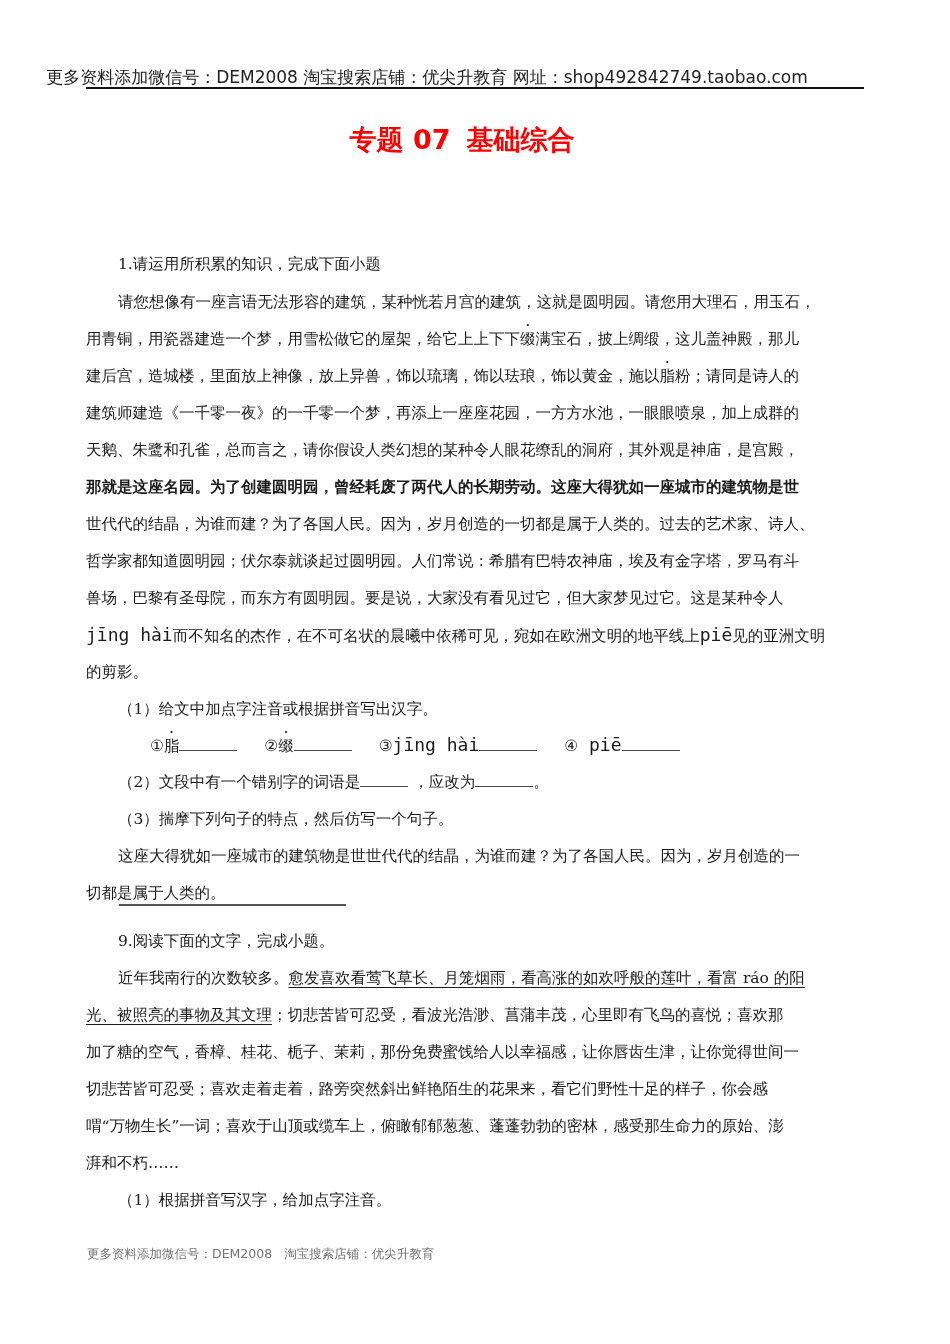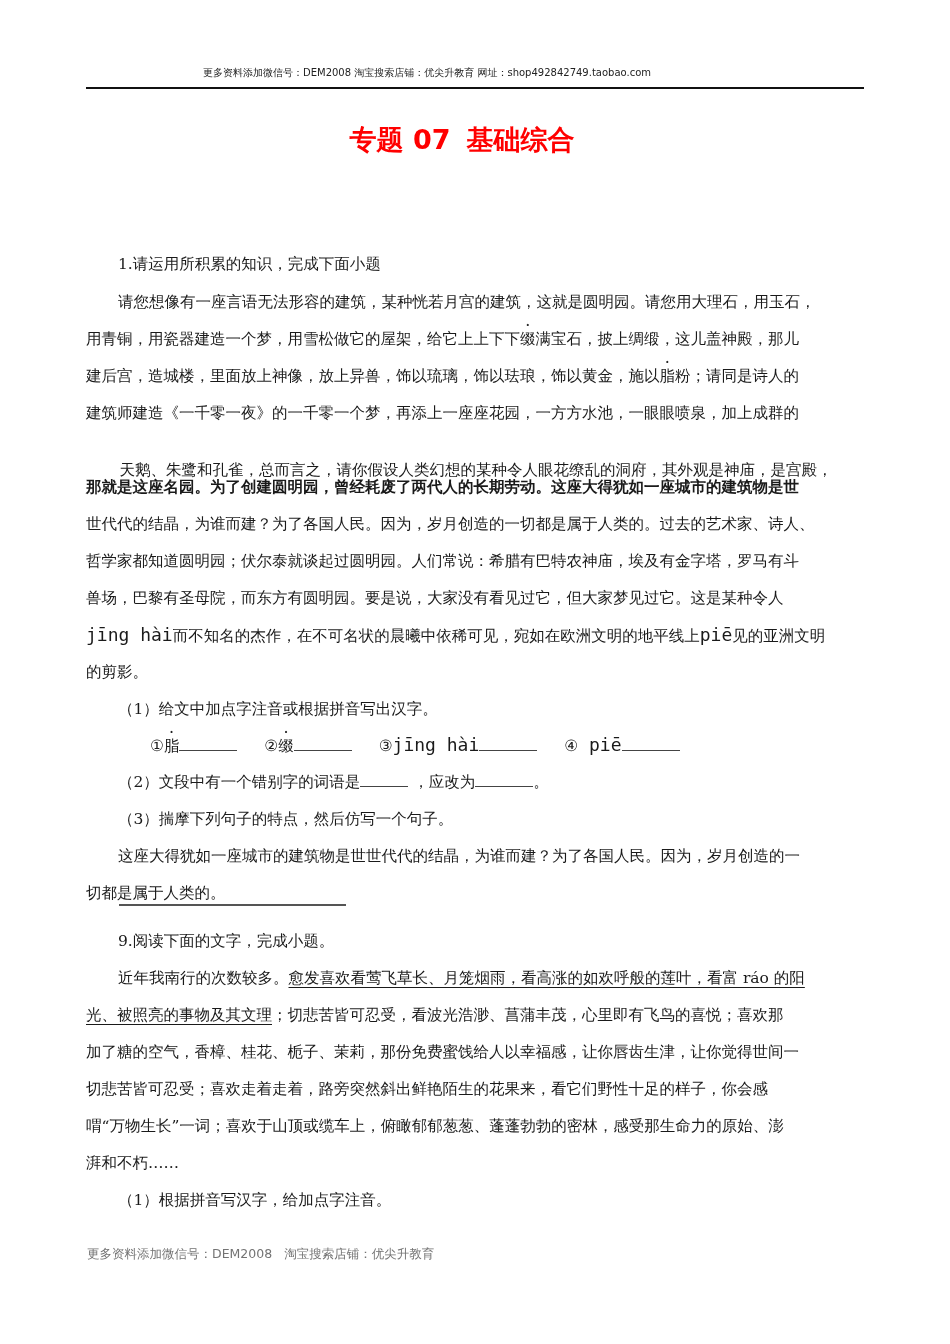--- a/index.html
+++ b/index.html
@@ -4,21 +4,21 @@
   <style>
     html, body { margin: 0; padding: 0; background: #ffffff; }
     body {
       width: 950px; height: 1344px; position: relative; overflow: hidden;
       font-family: "DejaVu Serif", "Liberation Serif", serif;
       color: #1a1a1a;
     }
     .header-text {
       position: absolute; left: 0; width: 854px; top: 66px;
       text-align: center; font-family: "DejaVu Sans", "Liberation Sans", sans-serif;
-      font-size: 10px; color: #222; letter-spacing: 0px;
+      font-size: 17px; color: #222; letter-spacing: 0px;
     }
     .header-rule {
       position: absolute; left: 86px; top: 87px; width: 778px; height: 2px; background: #111;
     }
     .title {
       position: absolute; left: 0; width: 924px; top: 122px;
       text-align: center; color: #ff0000; font-weight: bold;
       font-family: "DejaVu Sans", "Liberation Sans", sans-serif; font-size: 27px;
     }
     .title .gap { display: inline-block; width: 16px; }
@@ -58,21 +58,21 @@
 <div class="line indent" style="top:254px;">1.请运用所积累的知识，完成下面小题</div>
 
 <div class="line indent" style="top:292px;">请您想像有一座言语无法形容的建筑，某种恍若月宫的建筑，这就是圆明园。请您用大理石，用玉石，</div>
 <div class="line" style="top:329px;">
   <span>用青铜，用瓷器建造一个梦，用雪松做它的屋架，给它上上下下</span><span class="dot">缀</span><span>满宝石，披上绸缎，这儿盖神殿，那儿</span>
 </div>
 <div class="line" style="top:366px;">
   <span>建后宫，造城楼，里面放上神像，放上异兽，饰以琉璃，饰以珐琅，饰以黄金，施以</span><span class="dot">脂</span><span>粉；请同是诗人的</span>
 </div>
 <div class="line" style="top:403px;">建筑师建造《一千零一夜》的一千零一个梦，再添上一座座花园，一方方水池，一眼眼喷泉，加上成群的</div>
-<div class="line" style="top:460px;text-align:center;">天鹅、朱鹭和孔雀，总而言之，请你假设人类幻想的某种令人眼花缭乱的洞府，其外观是神庙，是宫殿，</div>
+<div class="line" style="top:440px;">天鹅、朱鹭和孔雀，总而言之，请你假设人类幻想的某种令人眼花缭乱的洞府，其外观是神庙，是宫殿，</div>
 <div class="line" style="top:477px;font-weight:bold;">那就是这座名园。为了创建圆明园，曾经耗废了两代人的长期劳动。这座大得犹如一座城市的建筑物是世</div>
 <div class="line" style="top:514px;">世代代的结晶，为谁而建？为了各国人民。因为，岁月创造的一切都是属于人类的。过去的艺术家、诗人、</div>
 <div class="line" style="top:551px;">哲学家都知道圆明园；伏尔泰就谈起过圆明园。人们常说：希腊有巴特农神庙，埃及有金字塔，罗马有斗</div>
 <div class="line" style="top:588px;">兽场，巴黎有圣母院，而东方有圆明园。要是说，大家没有看见过它，但大家梦见过它。这是某种令人</div>
 <div class="line" style="top:625px;">
   <span class="pinyin">jīng hài</span><span>而不知名的杰作，在不可名状的晨曦中依稀可见，宛如在欧洲文明的地平线上</span><span class="pinyin">piē</span><span>见的亚洲文明</span>
 </div>
 <div class="line" style="top:662px;">的剪影。</div>
 
 <div class="line" style="top:699px; left:118px;">（1）给文中加点字注音或根据拼音写出汉字。</div>

